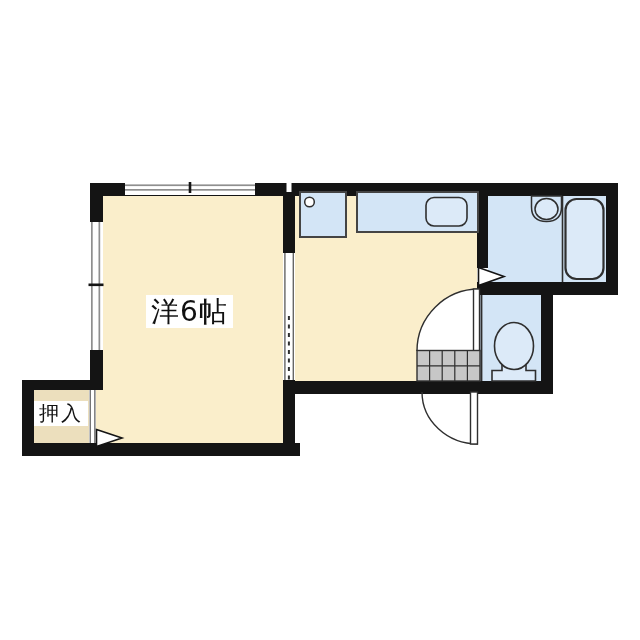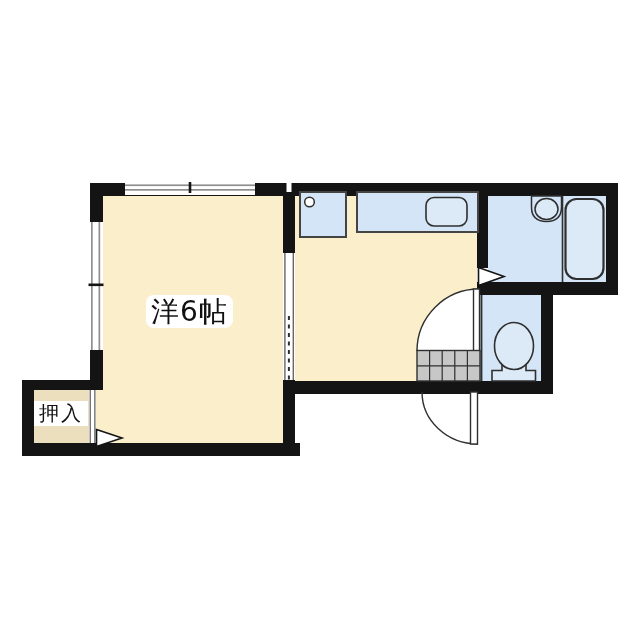--- a/index.html
+++ b/index.html
@@ -2,21 +2,21 @@
 <html style="--background: #ffffff; --wall: #141414; --room_fill: #faeecb; --closet_fill: #ecdfbd; --water_fill: #d3e5f6; --fixture_fill: #dceaf8; --hatch_fill: #c7c7c7; --window_line: #8f8f8f; --outline: #2f2f2f;"><head>
 <meta charset="utf-8">
 <style>
   html,body{margin:0;padding:0;background:#fff;}
   .canvas{position:relative;width:640px;height:640px;background:var(--background,#fff);
           font-family:"DejaVu Sans",sans-serif;overflow:hidden;}
   svg{position:absolute;left:0;top:0;}
   .wall{fill:var(--wall);}
   .room-label{position:absolute;background:#fff;color:#111;line-height:1.05;
               padding:2px 5px;white-space:nowrap;font-weight:500;}
-  .label-western{left:146px;top:295px;font-size:28px;letter-spacing:1px;border-radius:8px;}
+  .label-western{left:146px;top:295px;font-size:28px;letter-spacing:1px;}
   .label-kitchen{left:347px;top:271px;font-size:27px;letter-spacing:2px;}
   .label-closet{left:34px;top:401px;font-size:20px;letter-spacing:2px;}
 </style>
 </head>
 <body>
 
 <div class="canvas">
   <svg width="640" height="640" viewBox="0 0 640 640">
 
     <g>

